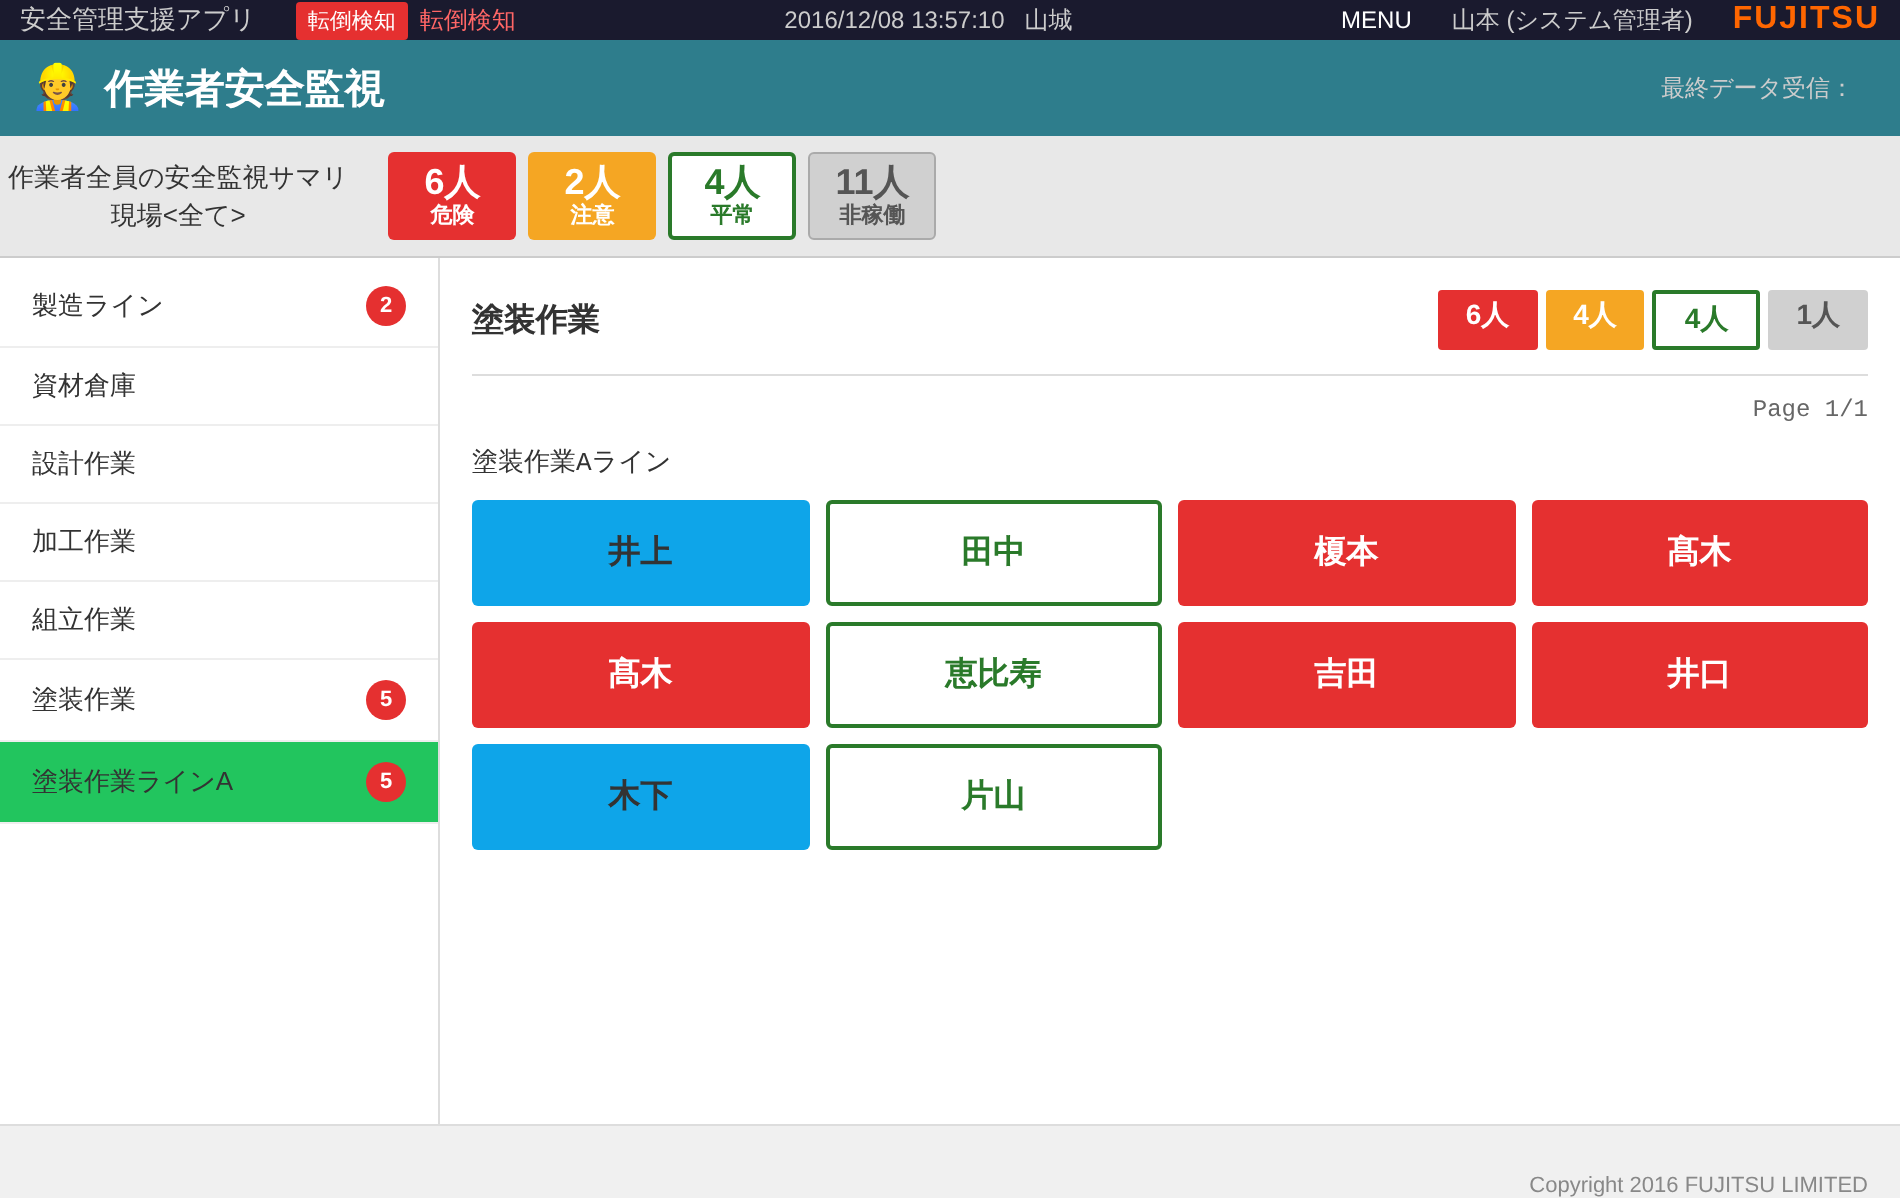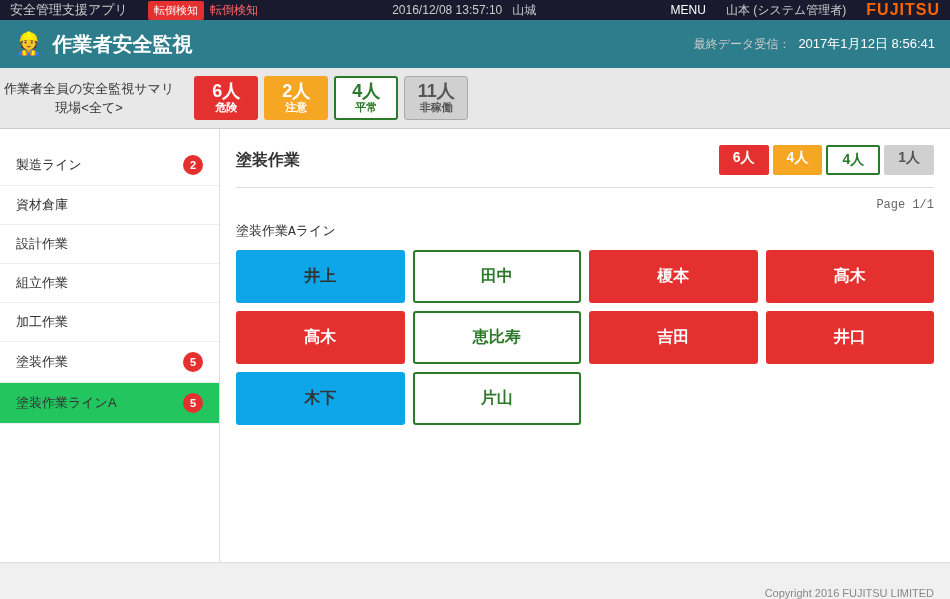--- a/index.html
+++ b/index.html
@@ -31,21 +31,21 @@
     .badge-red { background: #e53030; color: white; }
     .badge-orange { background: #f5a623; color: white; }
     .badge-green { background: white; color: #2a7a2a; border: 2px solid #2a7a2a; }
     .badge-gray { background: #d0d0d0; color: #555; border: 1px solid #aaa; }
     .badge-num { font-size: 18px; line-height: 1; }
 
     
     .main { display: flex; height: calc(599px - 32px - 48px - 62px - 24px); }
 
     
-    .sidebar { width: 220px; background: white; border-right: 1px solid #ddd; padding: 16px 0; flex-shrink: 0; }
+    .sidebar { width: 220px; background: white; border-right: 1px solid #ddd; padding: 4px 0; flex-shrink: 0; }
     .sidebar-item { display: flex; align-items: center; padding: 10px 16px; border-bottom: 1px solid #eee; cursor: pointer; }
     .sidebar-item.active { background: #22c55e; gap: 43px; }
     .sidebar-item-label { flex: 1; color: #333; font-size: 13px; }
     .sidebar-badge { background: #e53030; color: white; font-size: 11px; border-radius: 50%; width: 20px; height: 20px; display: flex; align-items: center; justify-content: center; font-weight: bold; }
 
     
     .content { flex: 1; background: white; padding: 16px; overflow-y: auto; }
     .content-header { display: flex; align-items: center; margin-bottom: 12px; }
     .content-title { font-size: 16px; font-weight: bold; color: #333; flex: 1; }
     .content-badges { display: flex; gap: 4px; }
@@ -79,21 +79,20 @@
   <span class="top-bar-location">山城</span>
   <span class="top-bar-menu">MENU</span>
   <span class="top-bar-user">山本 (システム管理者)</span>
   <span class="top-bar-logo">FUJITSU</span>
 </div>
 
 <div class="header">
   <span class="header-icon">👷</span>
   <span class="header-title">作業者安全監視</span>
   <span class="header-data-label">最終データ受信：</span>
-  <span class="header-data-value">2017年1月12日 8:56:41</span>
 </div>
 
 <div class="summary-bar">
   <div class="summary-label">
     <div>作業者全員の安全監視サマリ</div>
     <div>現場&lt;全て&gt;</div>
   </div>
   <div class="summary-badges">
     <div class="badge badge-red">
         <span class="badge-num">6人</span>
@@ -121,24 +120,24 @@
       <span class="sidebar-item-label">製造ライン</span>
       <span class="sidebar-badge">2</span>
     </div>
     <div class="sidebar-item">
       <span class="sidebar-item-label">資材倉庫</span>
     </div>
     <div class="sidebar-item">
       <span class="sidebar-item-label">設計作業</span>
     </div>
     <div class="sidebar-item">
-      <span class="sidebar-item-label">組立作業</span>
+      <span class="sidebar-item-label">加工作業</span>
     </div>
     <div class="sidebar-item">
-      <span class="sidebar-item-label">加工作業</span>
+      <span class="sidebar-item-label">組立作業</span>
     </div>
     <div class="sidebar-item">
       <span class="sidebar-item-label">塗装作業</span>
       <span class="sidebar-badge">5</span>
     </div>
     <div class="sidebar-item active">
       <span class="sidebar-item-label">塗装作業ラインA</span>
       <span class="sidebar-badge">5</span>
     </div>
   </div>

